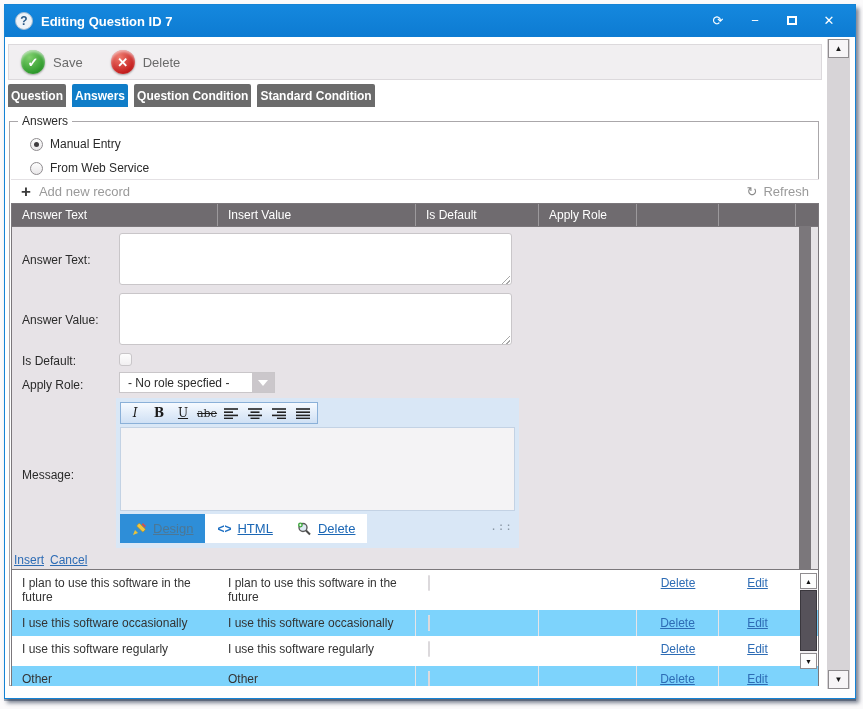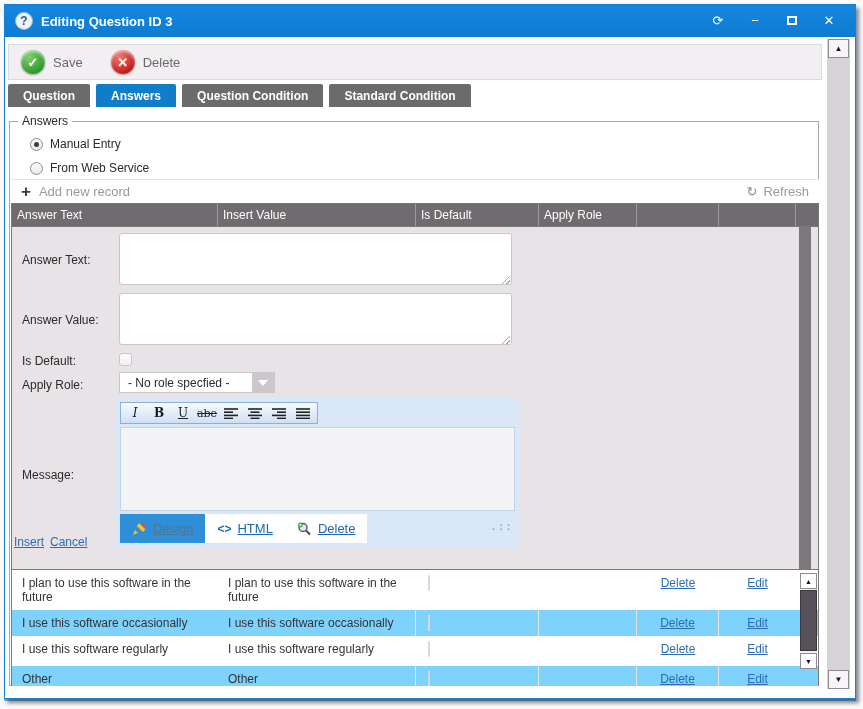--- a/index.html
+++ b/index.html
@@ -34,21 +34,21 @@
   .tool-btn { display:flex; align-items:center; gap:8px; }
   .tool-ico { width:24px; height:24px; border-radius:50%; color:#fff; font-size:13px; font-weight:bold;
     display:flex; align-items:center; justify-content:center; box-shadow:inset 0 2px 3px rgba(255,255,255,.6), 0 1px 2px rgba(0,0,0,.35); }
   .tool-ico.save { background:radial-gradient(circle at 35% 30%, #7fd06c, #2f9a2c 70%, #1d7a1c); }
   .tool-ico.del  { background:radial-gradient(circle at 35% 30%, #ef7a6d, #c41e1e 70%, #951111); }
   .tool-label { color:#6a6a6a; font-size:13px; }
 
   
   .tabs { position:absolute; left:3px; top:47px; height:23px; display:flex; gap:6px; }
   .tab { height:23px; background:#6b6b6b; color:#ffffff; font-size:12px; font-weight:bold;
-    display:flex; align-items:center; justify-content:center; padding:0 15px; border-radius:2px 2px 0 0; }
+    display:flex; align-items:center; justify-content:center; padding:0 3px; border-radius:2px 2px 0 0; }
   .tab.active { background:#0f7dc8; }
 
   
   .groupbox { position:absolute; left:4px; top:84px; width:810px; height:565px; border:1px solid #abc; border-color:#aaa7aa; }
   .gb-legend { position:absolute; left:8px; top:-8px; background:#ffffff; padding:0 4px; font-size:12px; color:#2a2a2a; }
 
   .radio-row { position:absolute; left:20px; height:16px; display:flex; align-items:center; gap:7px; }
   .radio { width:13px; height:13px; border-radius:50%; border:1px solid #8f8c8f; background:linear-gradient(#fdfdfd,#e9e7e9);
     display:flex; align-items:center; justify-content:center; }
   .radio .dot { width:5px; height:5px; border-radius:50%; background:#3f3c3f; display:none; }
@@ -59,21 +59,21 @@
     border-top:1px solid #e4e1e4; display:flex; align-items:center; }
   .plus-ico { font-size:17px; font-weight:bold; color:#3c3c3c; margin:0 8px 0 10px; line-height:16px; }
   .add-label { font-size:13px; color:#9a9a9a; }
   .refresh-link { margin-left:auto; margin-right:10px; display:flex; align-items:center; gap:6px; }
   .refresh-ico { font-size:13px; color:#8a8a8a; line-height:12px; }
   .refresh-label { font-size:13px; color:#9a9a9a; }
 
   
   .grid { position:absolute; left:1px; top:81px; width:808px; height:483px; background:#7b777b; border:1px solid #7b777b; }
   .grid-header { position:absolute; left:0; top:0; width:806px; height:22px; background:#6f6b6f; display:flex; }
-  .gh-cell { height:22px; line-height:22px; color:#ffffff; font-size:12px; padding-left:5px;
+  .gh-cell { height:22px; line-height:22px; color:#ffffff; font-size:12px; padding-left:10px;
     border-right:1px solid #9c999c; overflow:hidden; white-space:nowrap; }
   .c1{width:206px;} .c2{width:198px;} .c3{width:123px;} .c4{width:98px;} .c5{width:82px;} .c6{width:77px;}
   .gh-fill { flex:1; }
 
   
   .iform { position:absolute; left:0; top:23px; width:787px; height:342px; background:#e7e3e7; font-size:12px; color:#2a2a2a; }
   .iform-gutterlight { position:absolute; left:799px; top:23px; width:7px; height:342px; background:#e6e3e6; }
   .flabel { position:absolute; left:10px; }
   .ftextarea { position:absolute; left:107px; width:393px; height:52px; background:#ffffff; border:1px solid #c9c6c9; border-radius:3px; resize:none; }
   .grip { position:absolute; width:9px; height:9px; background:repeating-linear-gradient(-45deg, transparent 0 2px, #a8a8a8 2px 3px);
@@ -94,21 +94,21 @@
   .ed-btn.s { text-decoration:line-through; font-size:11px; }
   .ed-content { position:absolute; left:4px; top:29px; width:395px; height:84px; background:#f4f3f5; border:1px solid #c3d2e4; }
   .ed-tabs { position:absolute; left:4px; top:116px; height:29px; display:flex; }
   .ed-tab { height:29px; display:flex; align-items:center; gap:6px; padding:0 12px; background:#ffffff; font-size:13px; }
   .ed-tab.active { background:#2e8ed8; }
   .ed-tab a { color:#1b67b5; text-decoration:underline; }
   .ed-tab.active a { color:#4c7795; }
   .ed-grip { position:absolute; right:6px; top:122px; color:#8a97a5; font-size:11px; letter-spacing:1px; font-family:"DejaVu Sans Mono", monospace; }
 
   .link { color:#2d6cb5; text-decoration:underline; font-size:12px; }
-  .iform .formlinks { position:absolute; left:2px; top:308px; display:flex; gap:6px; }
+  .iform .formlinks { position:absolute; left:2px; top:326px; display:flex; gap:6px; }
 
   
   .rows-view { position:absolute; left:0; top:366px; width:806px; height:116px; background:#ffffff; overflow:hidden; }
   .grid-row { display:flex; align-items:flex-start; font-size:12px; color:#333; }
   .grid-row.alt { background:#7dd3fc; }
   .gr-cell { padding:6px 10px 0 10px; line-height:14px; min-height:100%; }
   .gr-cell.bordered { border-right:1px solid #e7e4e7; }
   .gr-center { text-align:center; }
   .row-checkbox { width:13px; height:13px; border:1px solid #dcd9dc; border-radius:3px; background:#f3f1f3; margin-left:2px; }
 
@@ -123,21 +123,21 @@
 </style>
 </head>
 <body>
 
 <div class="window">
 
   <div class="titlebar">
     <span class="help-badge">
         <span>?</span>
       </span>
-    <span class="title">Editing Question ID 3</span>
+    <span class="title">Editing Question ID 7</span>
     <span class="tb-controls">
       <span class="tb-btn">⟳</span>
       <span class="tb-btn">−</span>
       <span class="tb-btn"><span class="maxsq"></span></span>
       <span class="tb-btn">✕</span>
     </span>
   </div>
 
   <div class="content">
 

